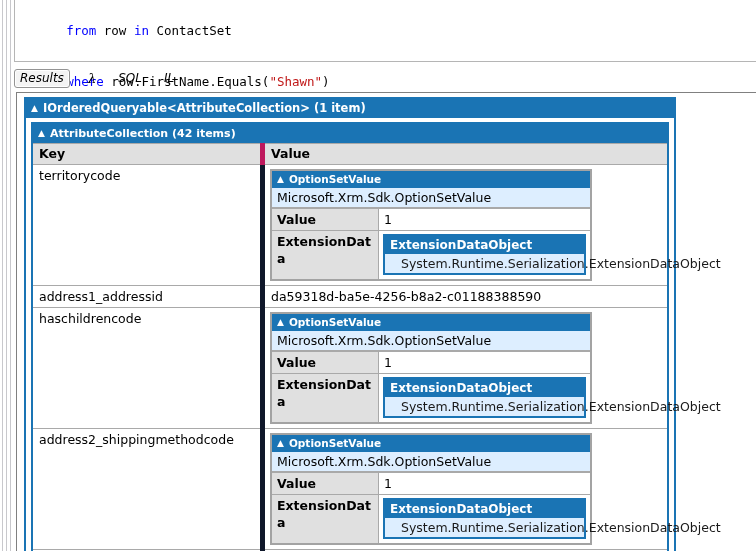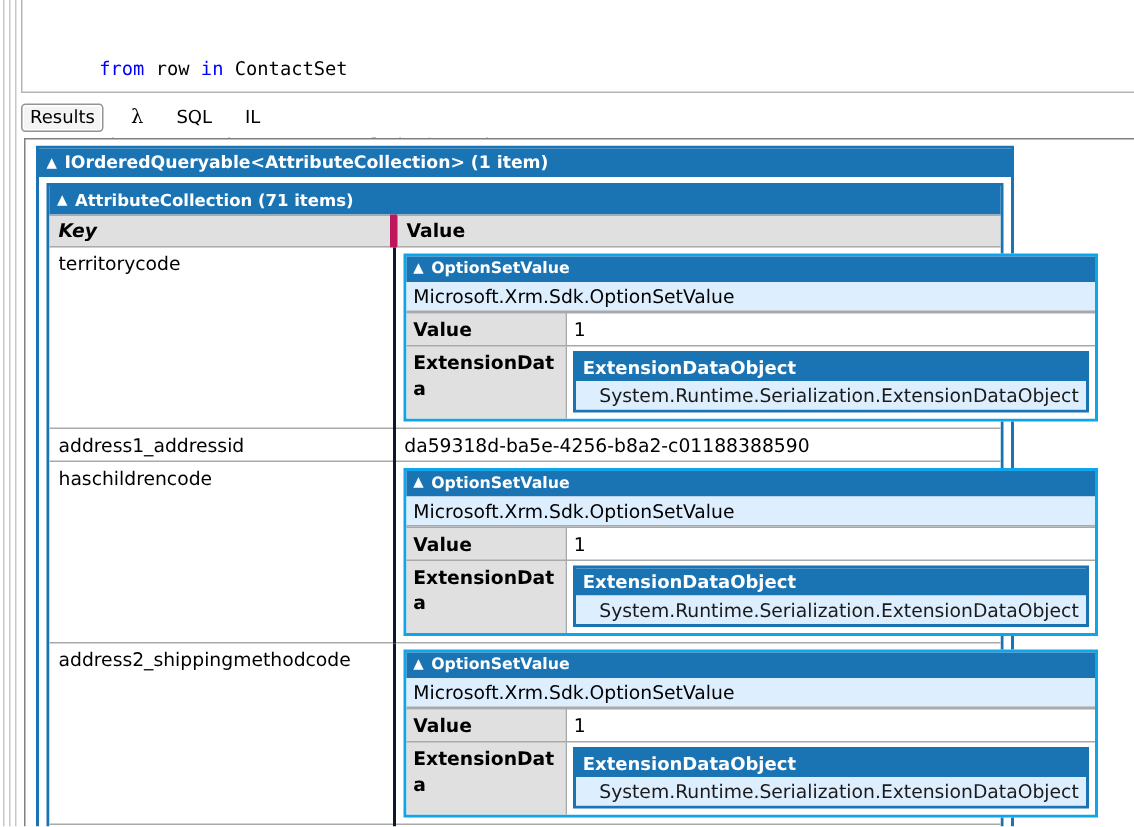--- a/index.html
+++ b/index.html
@@ -36,21 +36,21 @@
   .editor {
     position: absolute;
     left: 14px;
     top: 0px;
     width: 742px;
     height: 62px;
     background: #ffffff;
     border-left: 1px solid #b5b5b5;
     border-bottom: 1px solid #b5b5b5;
     box-sizing: border-box;
-    padding: 20px 0 0 6px;
+    padding: 5px 0 0 6px;
   }
   .code-line {
     font-family: "DejaVu Sans Mono", "Liberation Mono", monospace;
     font-size: 12.5px;
     line-height: 17px;
     color: #000000;
     white-space: pre;
   }
   .kw  { color: #0000ff; }
   .str { color: #c01818; }
@@ -67,20 +67,21 @@
     align-items: center;
   }
   .tab {
     font-size: 12px;
     color: #000000;
     margin-right: 14px;
     padding: 1px 4px;
     line-height: 15px;
     white-space: nowrap;
     cursor: default;
+    font-style: italic;
   }
   .tab.active {
     border: 1px solid #949494;
     border-radius: 3px;
     background: #f4f4f4;
     box-shadow: inset 0 0 0 1px #ffffff;
     padding: 1px 5px;
   }
   .tab.lambda {
     font-family: "DejaVu Serif", "Liberation Serif", serif;
@@ -159,41 +160,41 @@
     border: 1px solid #a9a9a9;
     border-left: none;
     border-right: none;
     text-align: left;
     font-size: 12.5px;
     font-weight: bold;
     color: #000000;
     padding: 2px 6px;
     line-height: 16px;
   }
-  table.kv th.col-key   { width: 215px; border-right: 5px solid #be185d; font-style: italic; }
+  table.kv th.col-key   { width: 215px; border-right: 5px solid #be185d; }
   table.kv td {
     border-top: 1px solid #a9a9a9;
-    border-right: 2px solid #0f172a;
+    border-right: 5px solid #0f172a;
     vertical-align: top;
     font-size: 12.5px;
     color: #000000;
     padding: 2px 6px;
     line-height: 17px;
     background: #ffffff;
     word-break: break-all;
   }
   table.kv td:last-child { border-right: none; }
   table.kv td.key-cell { width: 215px; }
   table.kv td.val-cell { padding: 4px 4px 4px 5px; }
   table.kv td.val-plain { padding: 2px 6px; }
 
   
   .osv {
-    border: 2px solid #0ea5e9;
-    width: 463px;
+    border: 2px solid #a3a3a3;
+    width: 322px;
     box-sizing: border-box;
     background: #ffffff;
   }
   .osv .lp-title { font-size: 10.5px; padding: 2px 5px; }
   .osv .typeline {
     background: #ddeeff;
     color: #000000;
     font-size: 12.5px;
     padding: 1px 5px;
     line-height: 17px;
@@ -289,21 +290,21 @@
 
       <div class="lp-frame level1">
         <div class="lp-title">
           <span class="tri">▲</span><span>IOrderedQueryable&lt;AttributeCollection&gt; (1 item)</span>
         </div>
 
         <div class="level1-body">
 
           <div class="lp-frame level2">
             <div class="lp-title">
-              <span class="tri">▲</span><span>AttributeCollection (71 items)</span>
+              <span class="tri">▲</span><span>AttributeCollection (42 items)</span>
             </div>
 
             <table class="kv">
               <thead>
                 <tr>
                   <th class="col-key">Key</th>
                   <th class="col-val">Value</th>
                 </tr>
               </thead>
               <tbody>

